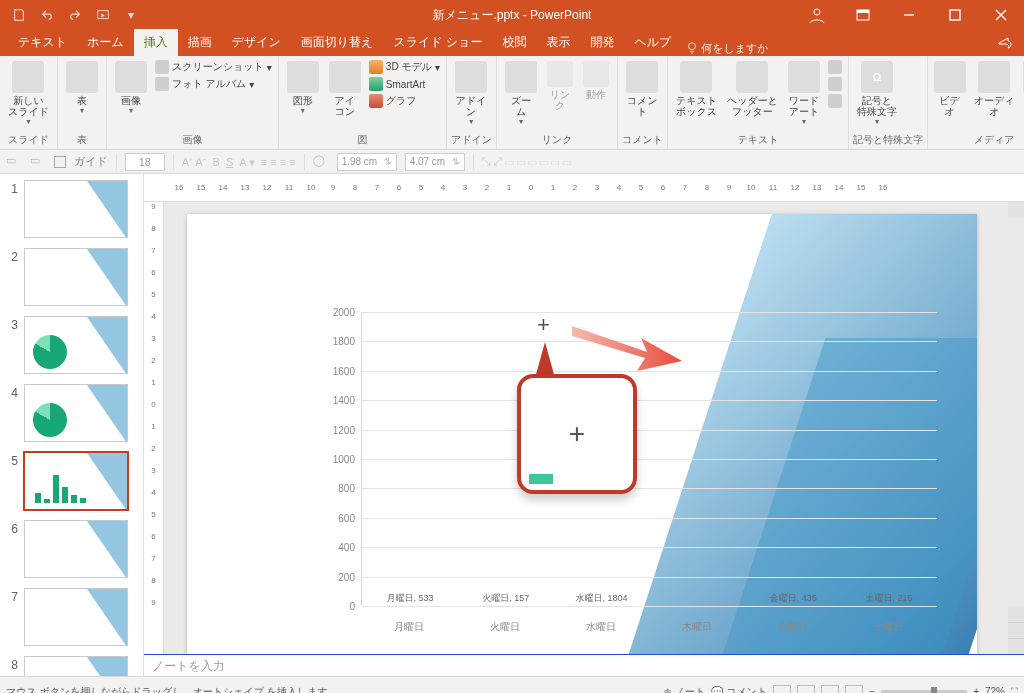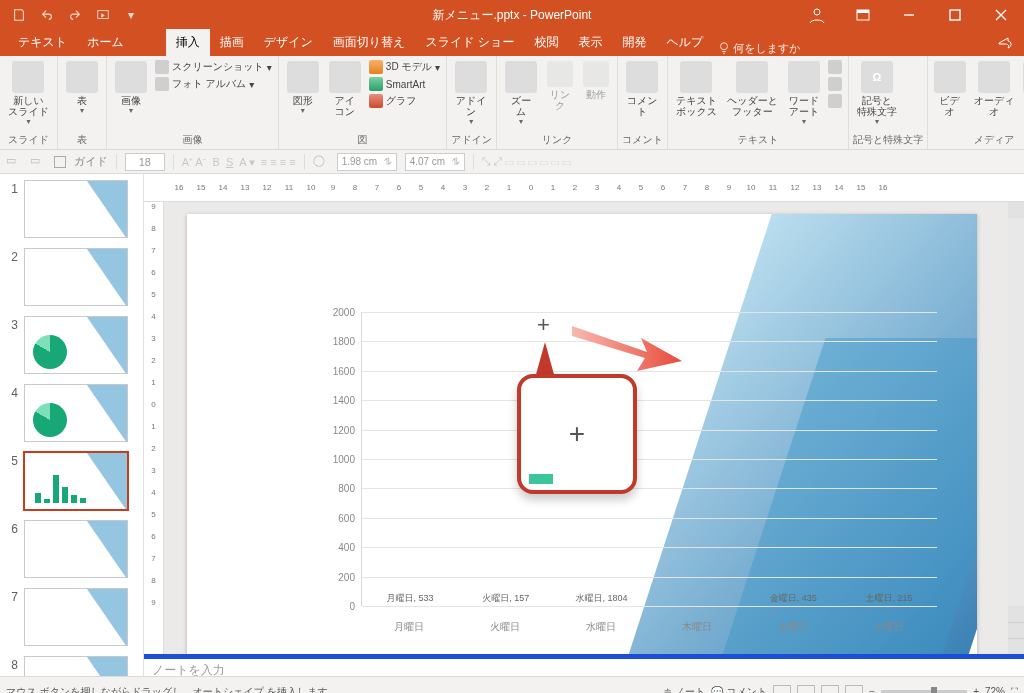--- a/index.html
+++ b/index.html
@@ -9,21 +9,21 @@
 .titlebar { height: 30px; background: #d25022; display: flex; align-items: center; color: #fff; position: relative; }
 .titlebar .left { display: flex; align-items: center; gap: 6px; padding-left: 8px; }
 .titlebar .tb-btn { width: 22px; height: 22px; display: flex; align-items: center; justify-content: center; opacity: .8; }
 .titlebar .center { position: absolute; left: 0; right: 0; text-align: center; font-size: 12px; pointer-events: none; }
 .titlebar .right { margin-left: auto; display: flex; align-items: center; }
 .titlebar .sys { width: 46px; height: 30px; display: flex; align-items: center; justify-content: center; }
 
 
 .tabs { height: 26px; background: #d25022; display: flex; align-items: flex-end; color: #fff; padding: 0 8px; position: relative; }
 .tab { padding: 5px 10px; font-size: 12px; cursor: default; }
-.tab.active { background: #f3f2f1; color: #000000; margin-left: 32px; }
+.tab.active { background: #f3f2f1; color: #4d7c0f; }
 .tabs .tell-me { display: flex; align-items: flex-start; gap: 2px; color: #fff; opacity: .9; margin-left: 4px; }
 .tabs .share { position: absolute; right: 10px; top: 4px; }
 
 
 .ribbon { height: 94px; background: #f3f2f1; border-bottom: 1px solid #d9d9d9; display: flex; }
 .group { border-right: 1px solid #e0ddda; display: flex; flex-direction: column; justify-content: space-between; padding: 3px 4px 1px; }
 .group .ctrls { display: flex; align-items: flex-start; gap: 2px; flex: 1; }
 .group .label { text-align: center; font-size: 10px; color: #666; padding: 1px 0; white-space: nowrap; }
 .btn { display: flex; flex-direction: column; align-items: center; justify-content: flex-start; padding: 2px 4px; min-width: 34px; }
 .btn .ico { width: 26px; height: 26px; background: #ddd; border-radius: 3px; margin-bottom: 2px; position: relative; }
@@ -88,21 +88,21 @@
 .zoom-call .plus { font-size: 28px; color: #555; }
 .zoom-call .mini { position: absolute; left: 8px; bottom: 6px; width: 24px; height: 10px; background: #3ac59a; }
 .zoom-tail { position: absolute; left: 348px; top: 128px; width: 0; height: 0; border-left: 10px solid transparent; border-right: 10px solid transparent; border-bottom: 36px solid #c0392b; }
 
 
 .vscroll { width: 16px; background: #f0f0f0; display: flex; flex-direction: column; }
 .vscroll .arrow { height: 16px; background: #e2e2e2; }
 .vscroll .thumb-scroll { flex: 1; background: #e8e8e8; }
 .vscroll .page { height: 16px; background: #e2e2e2; border-top: 1px solid #d0d0d0; }
 
-.notes { height: 22px; background: #fff; border-top: 5px solid #1d4ed8; padding: 3px 8px; color: #9a9a9a; font-size: 12px; }
+.notes { height: 22px; background: #fff; border-top: 1px solid #1d4ed8; padding: 3px 8px; color: #9a9a9a; font-size: 12px; }
 
 
 .statusbar { height: 30px; background: #f3f2f1; border-top: 1px solid #d9d9d9; display: flex; align-items: center; font-size: 10px; color: #555; padding: 0 6px; gap: 8px; }
 .statusbar .right { margin-left: auto; display: flex; align-items: center; gap: 6px; }
 .view-btn { width: 18px; height: 14px; border: 1px solid #bbb; }
 .zoom-track { width: 86px; height: 3px; background: #ccc; position: relative; }
 .zoom-track .knob { position: absolute; left: 58%; top: -3px; width: 6px; height: 9px; background: #888; }
 
 svg.si { width: 14px; height: 14px; }
 

